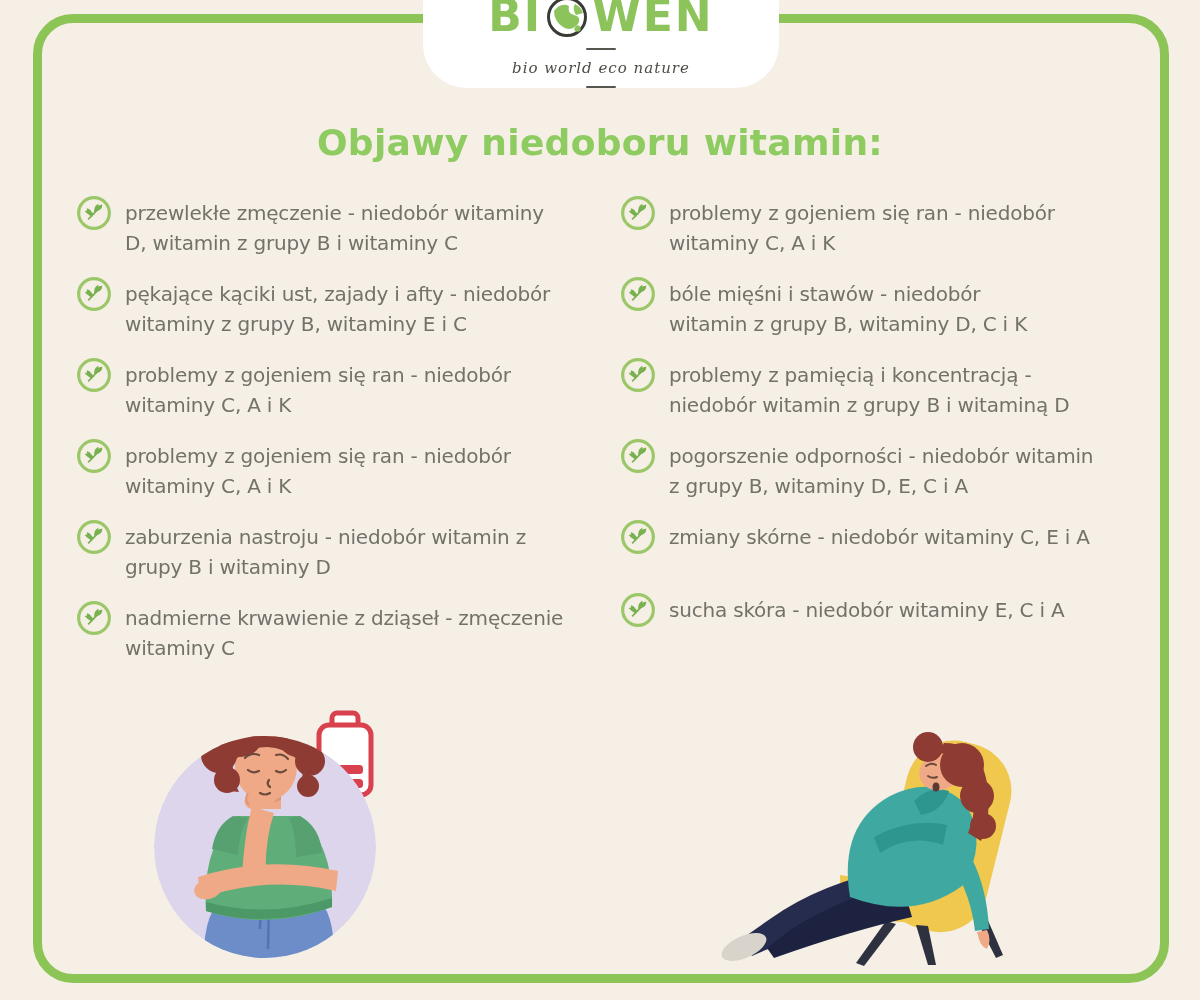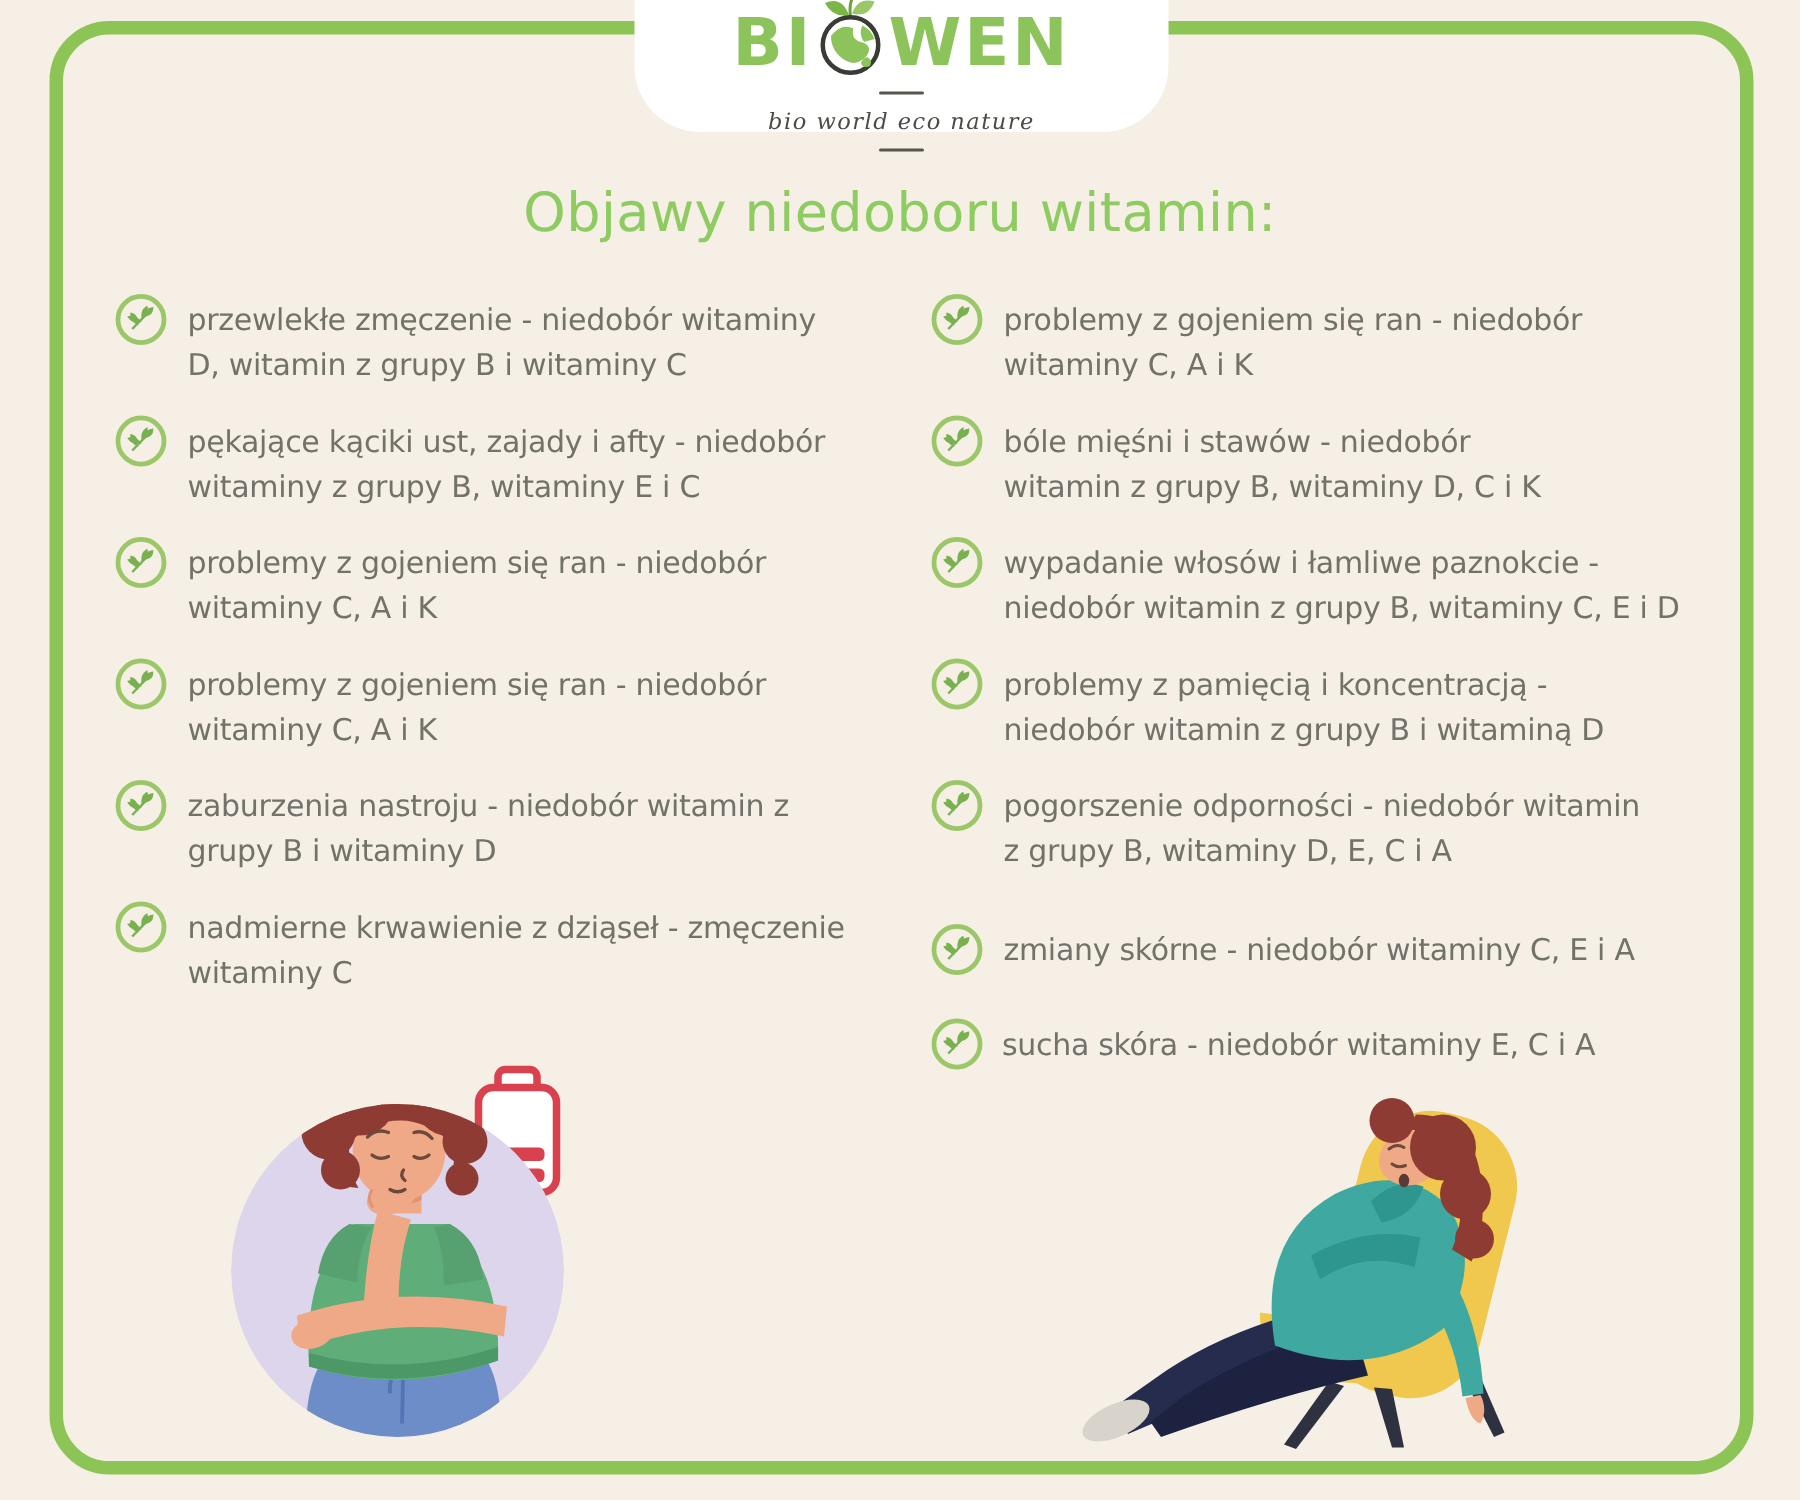--- a/index.html
+++ b/index.html
@@ -2,30 +2,30 @@
 <html style="--background: #f5efe6; --frame: #8cc456; --title: #8ecb60; --brand_green: #8cc45b; --body_text: #72726a; --bullet_ring: #9cc768; --bullet_leaf: #79b150; --battery_red: #d8414d; --lavender: #ddd5ec; --chair_yellow: #f0c84e; --hoodie_teal: #3fa8a0;"><head>
 <meta charset="utf-8">
 <style>
   html,body{margin:0;padding:0;background:#f5efe6;}
   .canvas{position:relative;width:1200px;height:1000px;background:var(--background,#f5efe6);
           overflow:hidden;font-family:"DejaVu Sans","Liberation Sans",sans-serif;}
   .frame{position:absolute;left:33px;right:31px;top:14px;bottom:17px;
          border:9px solid var(--frame,#8cc456);border-radius:40px;z-index:1;}
   .logo-box{position:absolute;left:423px;top:0;width:356px;height:88px;background:#ffffff;
             border-radius:0 0 44px 44px;display:flex;flex-direction:column;align-items:center;
-            justify-content:flex-start;z-index:3;}
+            justify-content:flex-end;z-index:3;}
   .logo-line{display:flex;align-items:center;line-height:1;}
   .logo-txt{font-size:44px;font-weight:bold;color:var(--brand_green,#8cc45b);letter-spacing:2px;}
   .globe-wrap{margin:0 2px;position:relative;top:-3px;}
   .tagline-row{display:flex;align-items:center;gap:9px;margin-top:4px;flex-direction:column;}
   .tag-rule{width:30px;height:2px;background:#56554e;border-radius:1px;}
   .tagline{font-family:"DejaVu Serif","Liberation Serif",serif;font-style:italic;
            font-size:15px;color:#4c4b45;letter-spacing:1px;}
   .title{position:absolute;top:122px;left:0;width:100%;text-align:center;margin:0;
-         font-size:36px;font-weight:normal;color:var(--title,#8ecb60);letter-spacing:.3px;z-index:2;}
+         font-size:36px;font-weight:bold;color:var(--title,#8ecb60);letter-spacing:.3px;z-index:2;}
   .col{position:absolute;display:flex;flex-direction:column;gap:21px;z-index:2;}
   .col-left{left:76px;top:198px;}
   .col-right{left:620px;top:198px;}
   .item{display:flex;align-items:flex-start;gap:13px;}
   .bullet{flex:0 0 36px;margin-top:-3px;}
   .item-text{font-size:20px;line-height:30px;color:var(--body_text,#72726a);
              white-space:pre;letter-spacing:-.2px;}
   .col-right .item:nth-child(6){margin-top:15px;}
   .col-right .item:nth-child(7){margin-top:5px;gap:12px;}
   .illus{position:absolute;z-index:2;}
@@ -170,34 +170,20 @@
             <g stroke="#79b150" stroke-width="1.5" fill="#79b150">
               <line x1="11.5" y1="23" x2="22.5" y2="11.5"></line>
               <path d="M14.5 19.5q-4-2.5-3.5-6 3.5 1 3.5 6z"></path>
               <path d="M18 16q-.5-4.5 2.5-6.5 1 3.5-2.5 6.5z"></path>
               <path d="M16 18q-4.5.5-6.5-2.5 3.5-1 6.5 2.5z"></path>
               <path d="M19.5 14.5q1-4 4.5-4.5 0 3.5-4.5 4.5z"></path>
             </g>
           </svg></span>
       <span class="item-text">bóle mięśni i stawów - niedobór
 witamin z grupy B, witaminy D, C i K</span>
-    </div>
-    <div class="item">
-      <span class="bullet"><svg width="36" height="36" viewBox="0 0 34 34">
-            <circle cx="17" cy="17" r="14.5" fill="none" stroke="#9cc768" stroke-width="3"></circle>
-            <g stroke="#79b150" stroke-width="1.5" fill="#79b150">
-              <line x1="11.5" y1="23" x2="22.5" y2="11.5"></line>
-              <path d="M14.5 19.5q-4-2.5-3.5-6 3.5 1 3.5 6z"></path>
-              <path d="M18 16q-.5-4.5 2.5-6.5 1 3.5-2.5 6.5z"></path>
-              <path d="M16 18q-4.5.5-6.5-2.5 3.5-1 6.5 2.5z"></path>
-              <path d="M19.5 14.5q1-4 4.5-4.5 0 3.5-4.5 4.5z"></path>
-            </g>
-          </svg></span>
-      <span class="item-text">wypadanie włosów i łamliwe paznokcie -
-niedobór witamin z grupy B, witaminy C, E i D</span>
     </div>
     <div class="item">
       <span class="bullet"><svg width="36" height="36" viewBox="0 0 34 34">
             <circle cx="17" cy="17" r="14.5" fill="none" stroke="#9cc768" stroke-width="3"></circle>
             <g stroke="#79b150" stroke-width="1.5" fill="#79b150">
               <line x1="11.5" y1="23" x2="22.5" y2="11.5"></line>
               <path d="M14.5 19.5q-4-2.5-3.5-6 3.5 1 3.5 6z"></path>
               <path d="M18 16q-.5-4.5 2.5-6.5 1 3.5-2.5 6.5z"></path>
               <path d="M16 18q-4.5.5-6.5-2.5 3.5-1 6.5 2.5z"></path>
               <path d="M19.5 14.5q1-4 4.5-4.5 0 3.5-4.5 4.5z"></path>

